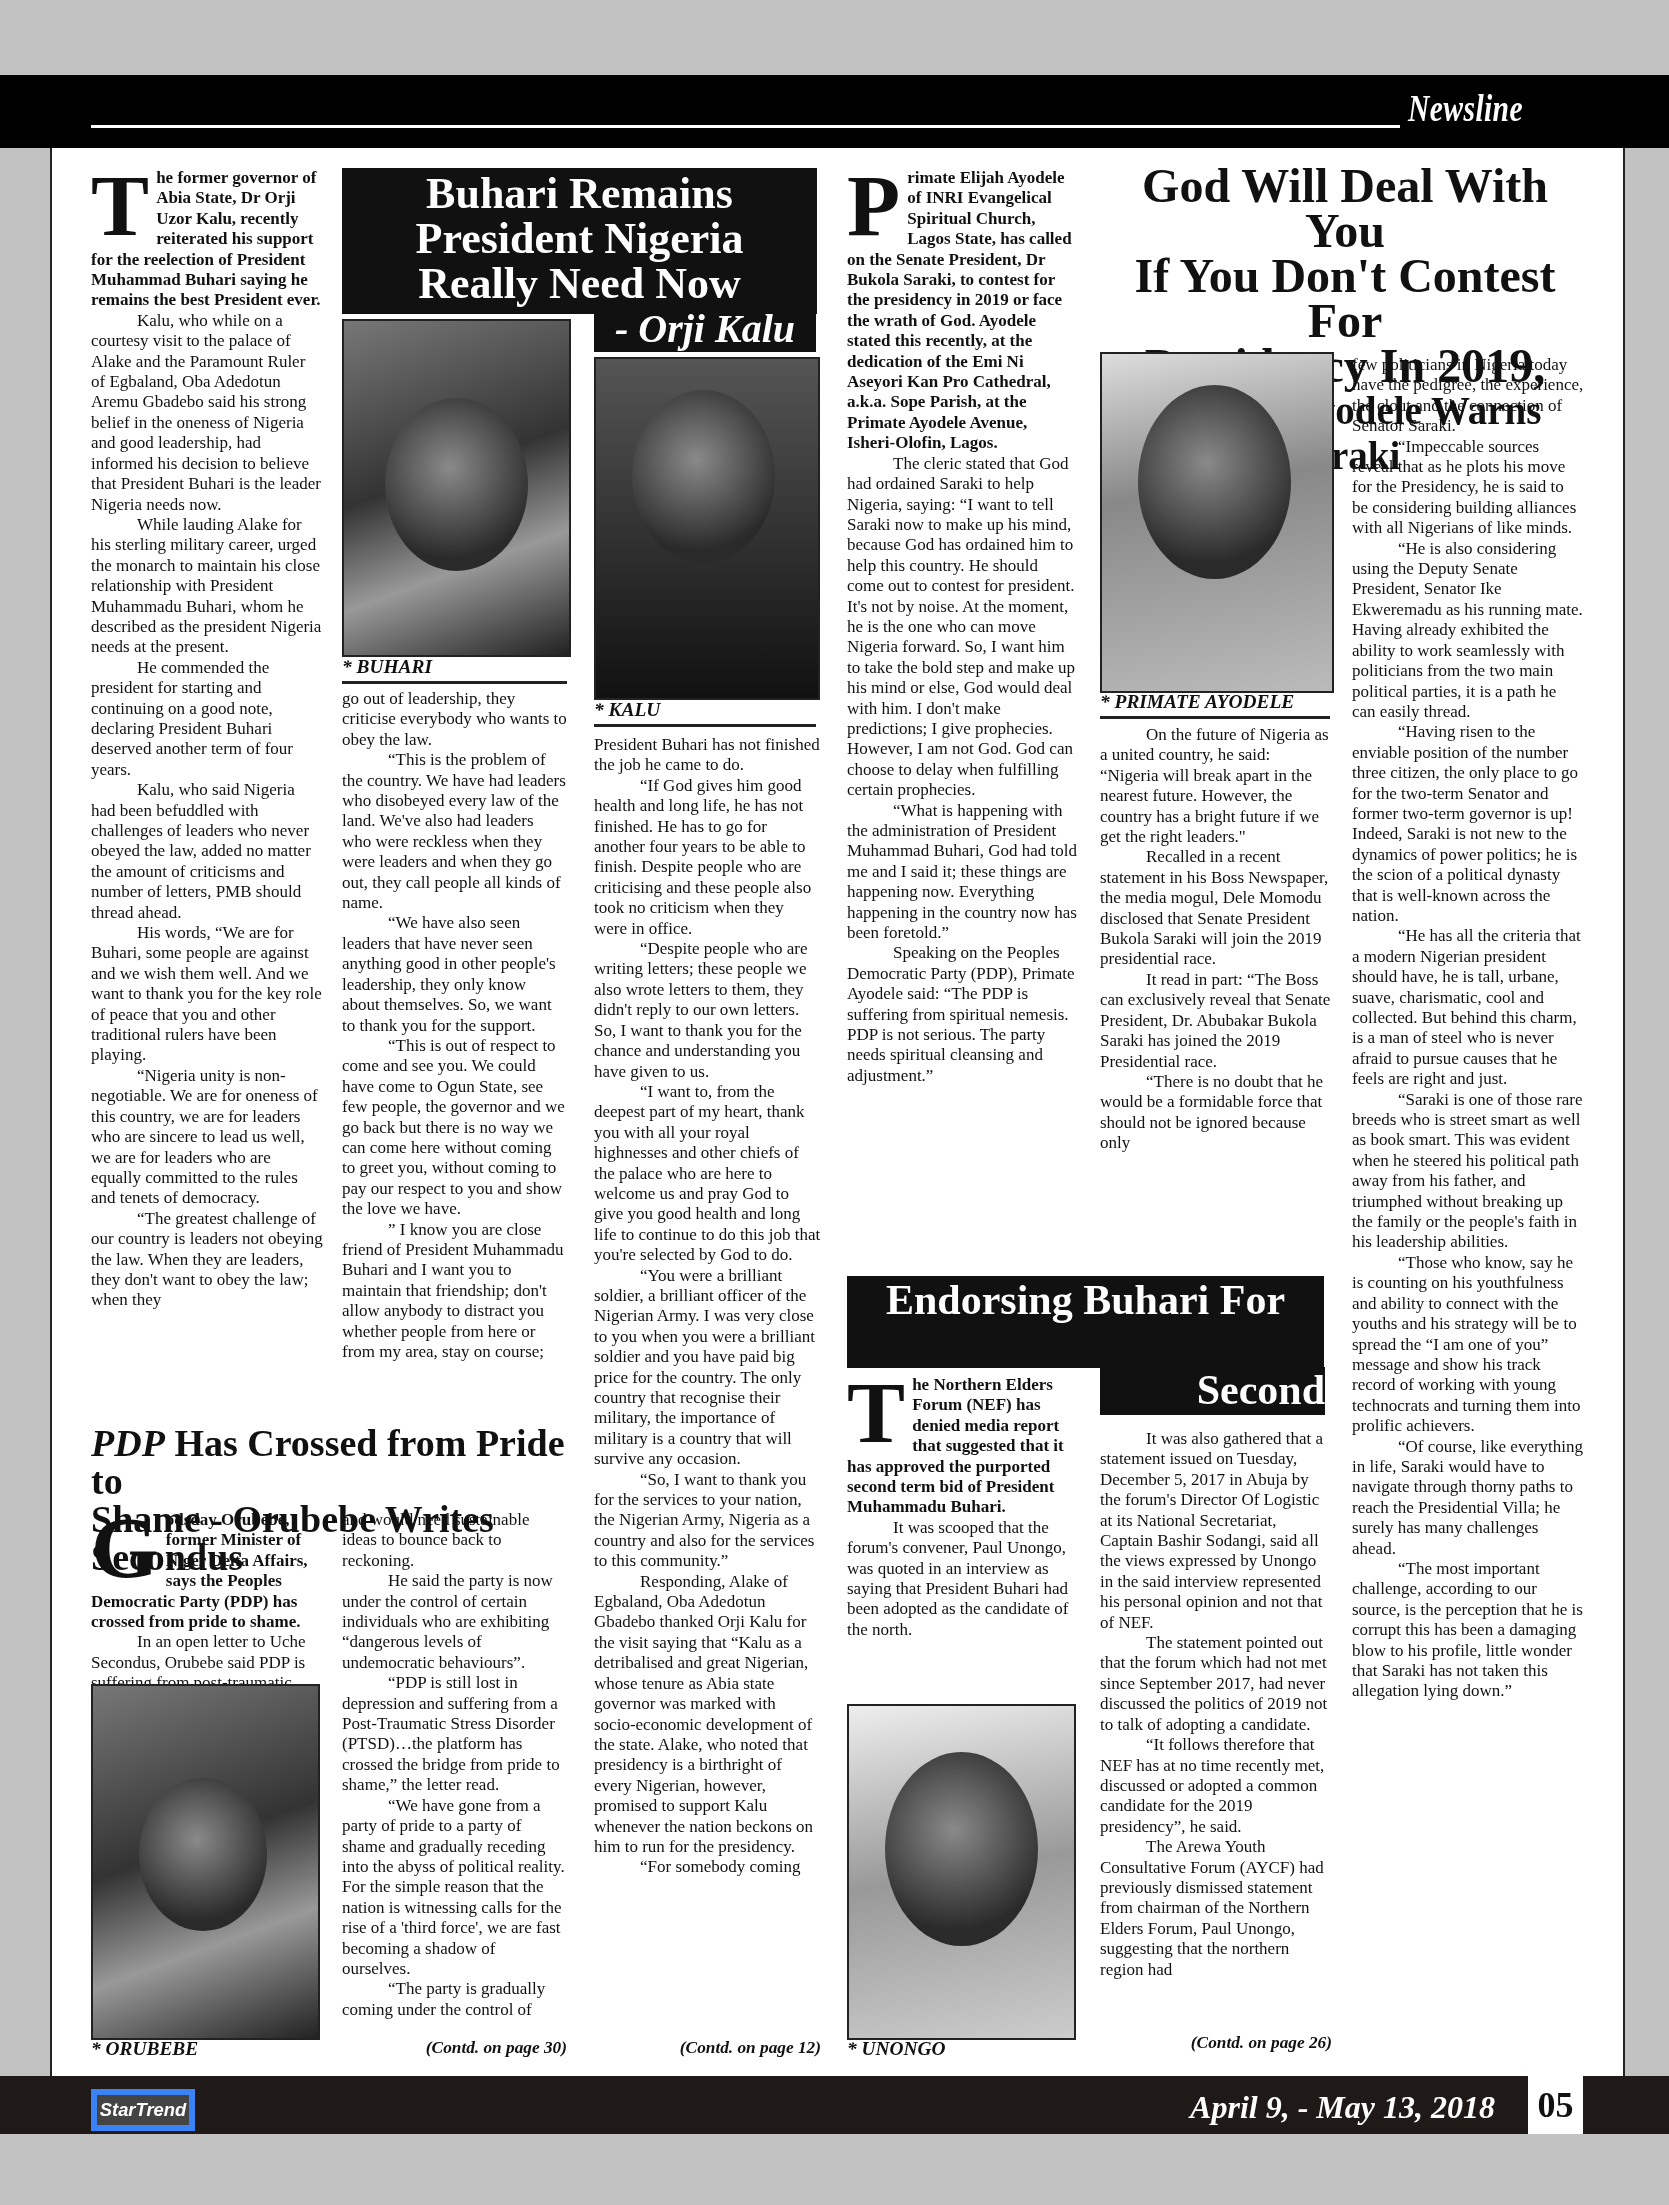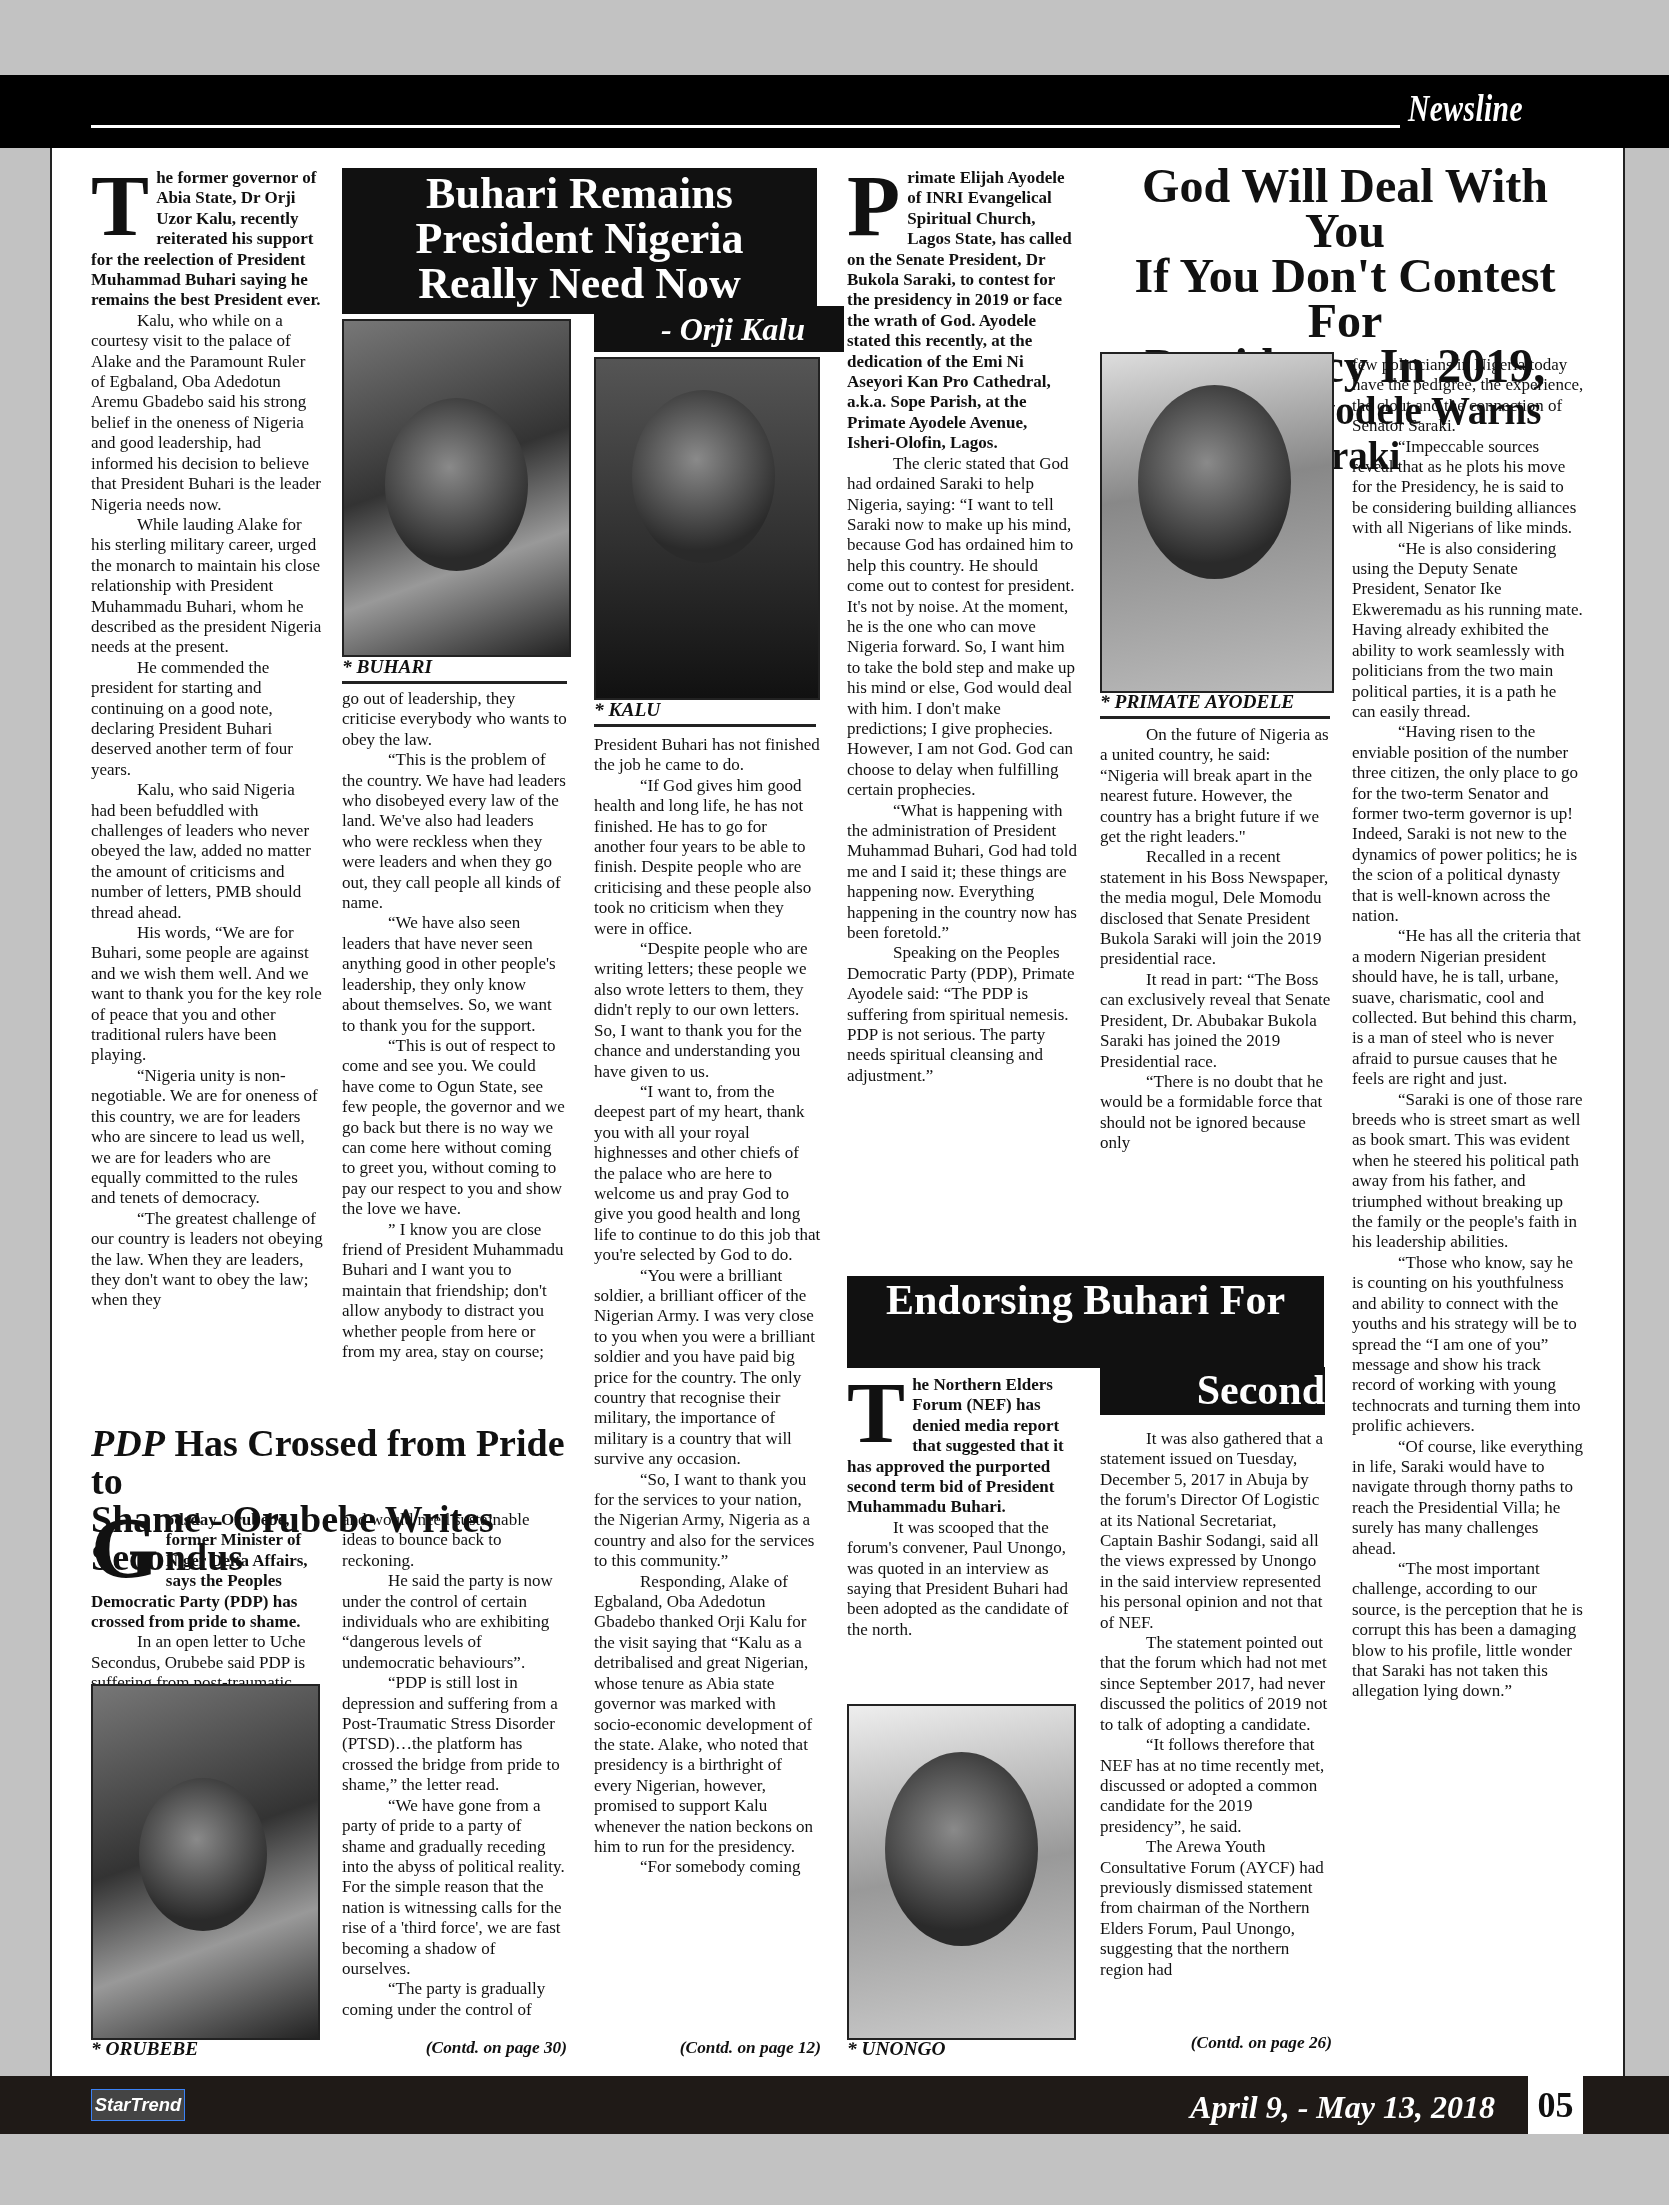--- a/index.html
+++ b/index.html
@@ -2,21 +2,21 @@
 <html style="font-size:8.2px"><head>
 <meta charset="utf-8">
 <style>
   html, body { margin: 0; padding: 0; }
   body { width: 1669px; height: 2205px; background: #c2c2c2; position: relative; overflow: hidden; font-family: "Liberation Serif", serif; color: #111; }
   .top-band { position: absolute; left: 0; top: 75px; width: 1669px; height: 73px; background: #000; }
   .top-rule { position: absolute; left: 91px; top: 125px; width: 1309px; height: 2.6px; background: #fff; }
   .section-name { position: absolute; left: 1408px; top: 87px; color: #fff; font-style: italic; font-weight: bold; font-size: 37px; letter-spacing: 0.5px; transform: scaleX(0.8); transform-origin: left; }
   .page { position: absolute; left: 50px; top: 148px; width: 1571px; height: 1928px; background: #fff; border-left: 2px solid #222; border-right: 2px solid #222; }
   .bottom-band { position: absolute; left: 0; top: 2076px; width: 1669px; height: 58px; background: #1f1a17; }
-  .logo { position: absolute; left: 91px; top: 2089px; width: 92px; height: 30px; border: 1px solid #3b82f6; background: #444; color: #fff; font-weight: bold; font-style: italic; font-size: 18.4px; line-height: 30px; text-align: center; font-family: "Liberation Sans", sans-serif; }
+  .logo { position: absolute; left: 91px; top: 2089px; width: 92px; height: 30px; border: 6px solid #3b82f6; background: #444; color: #fff; font-weight: bold; font-style: italic; font-size: 18.4px; line-height: 30px; text-align: center; font-family: "Liberation Sans", sans-serif; }
   .issue-date { position: absolute; left: 1174px; top: 2089px; width: 321px; text-align: right; color: #fff; font-style: italic; font-weight: bold; font-size: 32px; }
   .page-num-box { position: absolute; left: 1528px; top: 2076px; width: 55px; height: 58px; background: #fff; }
   .page-num { position: absolute; left: 1528px; top: 2084px; width: 55px; text-align: center; color: #111; font-weight: bold; font-size: 36px; }
 
   .col { position: absolute; font-size: 17px; line-height: 20.4px; text-align: left; }
   .col p { margin: 0; }
   .col p.ind { text-indent: 46px; }
   .lead { font-weight: bold; }
   .drop { float: left; font-size: 87px; line-height: 71px; font-weight: bold; margin: 2px 7.1px 0 0; }
 
@@ -45,21 +45,21 @@
   <p class="ind">His words, “We are for Buhari, some people are against and we wish them well. And we want to thank you for the key role of peace that you and other traditional rulers have been playing.</p>
   <p class="ind">“Nigeria unity is non-negotiable. We are for oneness of this country, we are for leaders who are sincere to lead us well, we are for leaders who are equally committed to the rules and tenets of democracy.</p>
   <p class="ind">“The greatest challenge of our country is leaders not obeying the law. When they are leaders, they don't want to obey the law; when they</p>
 </div>
 
 <div class="headbox" style="left:342px; top:168px; width:475px; height:143px; font-size:44px; line-height:45px; padding-top:2.6px;">
   <div>Buhari Remains</div>
   <div>President Nigeria</div>
   <div>Really Need Now</div>
 </div>
-<div class="headbox" style="left:594px; top:306px; width:222px; height:46px; font-size:32px; line-height:46px; font-style:italic;padding-left:28px;">
+<div class="headbox" style="left:594px; top:306px; width:222px; height:46px; font-size:40px; line-height:46px; font-style:italic;">
   <span>- Orji Kalu</span>
 </div>
 
 <div class="photo" style="left:342px; top:319px; width:225px; height:334px;">
   <div class="face" style="left:41px; top:77px; width:143px; height:173px;"></div>
 </div>
 <div class="caption" style="left:342px; top:656px; width:225px;">* BUHARI</div>
 
 <div class="photo" style="left:594px; top:357px; width:222px; height:339px; background:linear-gradient(180deg,#555,#111);">
   <div class="face" style="left:36px; top:31px; width:143px; height:173px;"></div>

